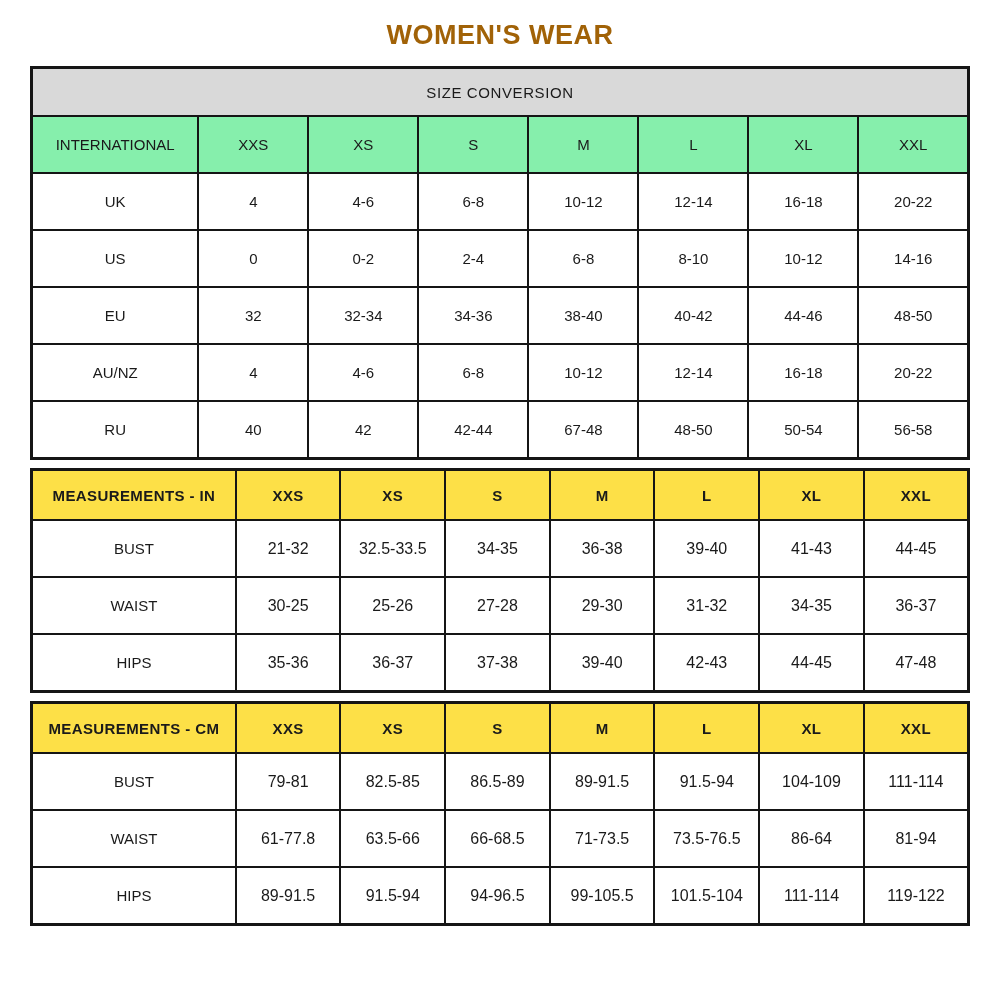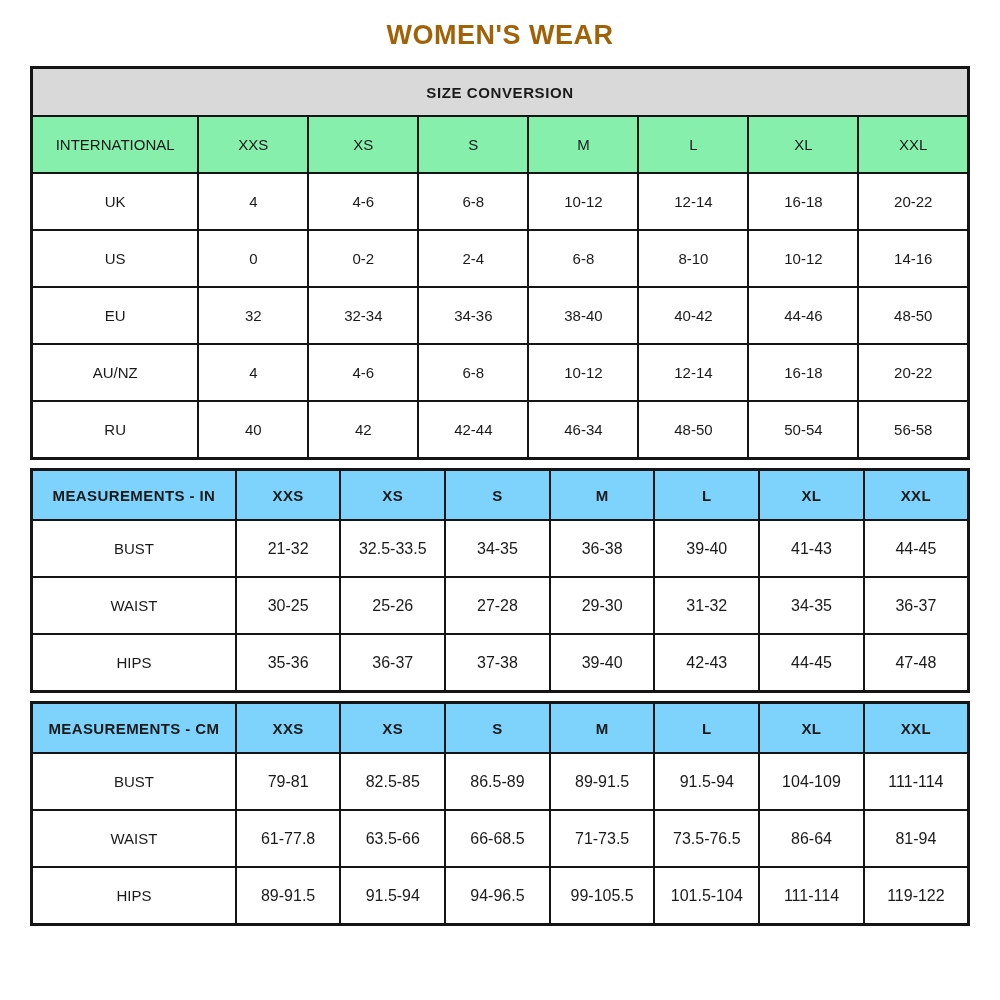--- a/index.html
+++ b/index.html
@@ -34,34 +34,34 @@
     vertical-align: middle;
     padding: 0 2px;
     overflow: hidden;
   }
   
   .t1 col.first { width: 17.8%; }
   .t1 tr.banner th {
     background: #d9d9d9;
     height: 46px;
     font-size: 15px;
-    font-weight: 700;
+    font-weight: 400;
     letter-spacing: 0.6px;
   }
   .t1 tr.cols th {
     background: #86efac;
     font-weight: 400;
     height: 55px;
     font-size: 15px;
   }
   .t1 td { height: 55px; font-size: 15px; }
   
   .t23 col.first { width: 21.8%; }
   .t23 tr.cols th {
-    background: #7dd3fc;
+    background: #fde047;
     height: 48px;
     font-size: 15px;
     font-weight: 700;
     letter-spacing: 0.4px;
   }
   .t23 td { height: 55px; font-size: 16px; }
   .t23 td.lbl { font-size: 15px; }
 </style>
 </head>
 <body>
@@ -134,21 +134,21 @@
           <td>10-12</td>
           <td>12-14</td>
           <td>16-18</td>
           <td>20-22</td>
         </tr>
         <tr>
           <td class="lbl">RU</td>
           <td>40</td>
           <td>42</td>
           <td>42-44</td>
-          <td>46-34</td>
+          <td>67-48</td>
           <td>48-50</td>
           <td>50-54</td>
           <td>56-58</td>
         </tr>
       </tbody>
     </table>
   <table class="tbl t23">
       <colgroup>
         <col class="first">
         <col>

